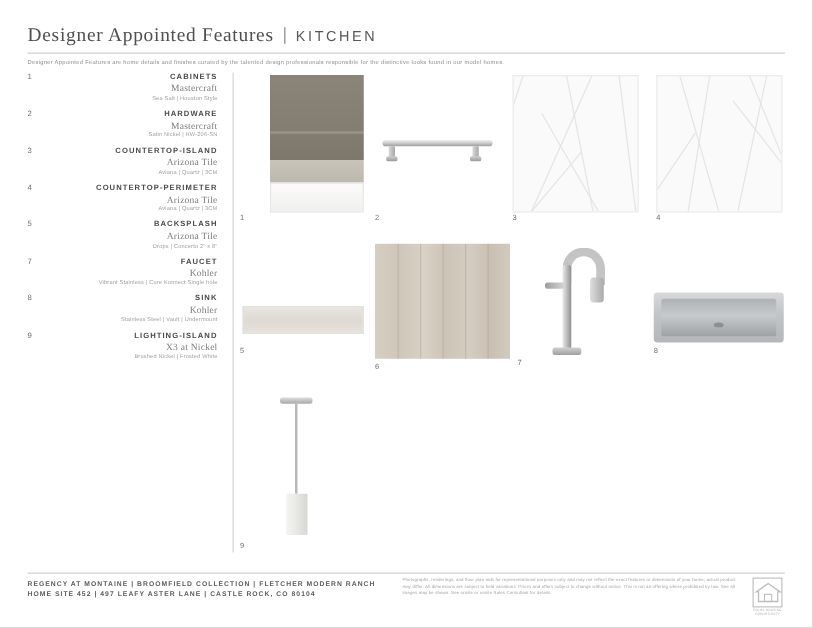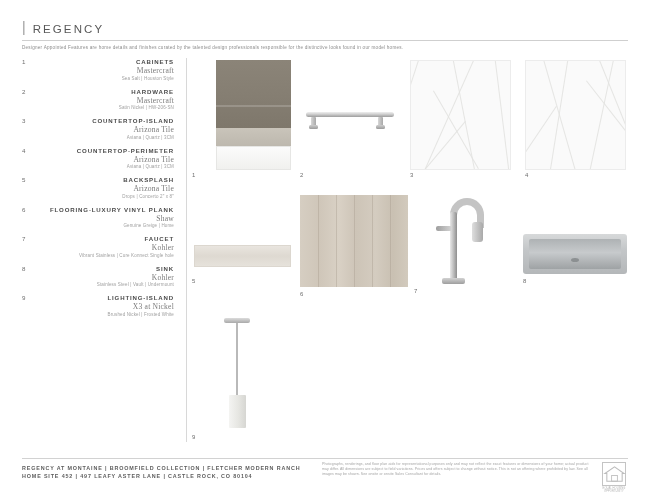--- a/index.html
+++ b/index.html
@@ -299,22 +299,23 @@
     font-size: 2.6px; color: #b0b0b0; text-align: center; letter-spacing: 0.1px;
   }
 </style>
 </head>
 <body>
 
 <div class="page">
 
   <div class="header">
     <div class="title-row">
+      <div class="title-main">Designer Appointed Features</div>
       <div class="title-divider">|</div>
-      <div class="title-sub">REGENCY</div>
+      <div class="title-sub">KITCHEN</div>
     </div>
     <div class="header-rule"></div>
     <div class="header-note">Designer Appointed Features are home details and finishes curated by the talented design professionals responsible for the distinctive looks found in our model homes.</div>
   </div>
 
   <div class="list">
 
     <div class="list-item">
       <div class="li-num">1</div>
       <div class="li-cat">CABINETS</div>
@@ -343,26 +344,20 @@
       <div class="li-spec">Aviana  |  Quartz  |  3CM</div>
     </div>
 
     <div class="list-item">
       <div class="li-num">5</div>
       <div class="li-cat">BACKSPLASH</div>
       <div class="li-brand">Arizona Tile</div>
       <div class="li-spec">Drops  |  Concerto 2" x 8"</div>
     </div>
 
-    <div class="list-item">
-      <div class="li-num">6</div>
-      <div class="li-cat">FLOORING-LUXURY VINYL PLANK</div>
-      <div class="li-brand">Shaw</div>
-      <div class="li-spec">Genuine Greige  |  Home</div>
-    </div>
 
     <div class="list-item">
       <div class="li-num">7</div>
       <div class="li-cat">FAUCET</div>
       <div class="li-brand">Kohler</div>
       <div class="li-spec">Vibrant Stainless  |  Cure Konnect Single hole</div>
     </div>
 
     <div class="list-item">
       <div class="li-num">8</div>

